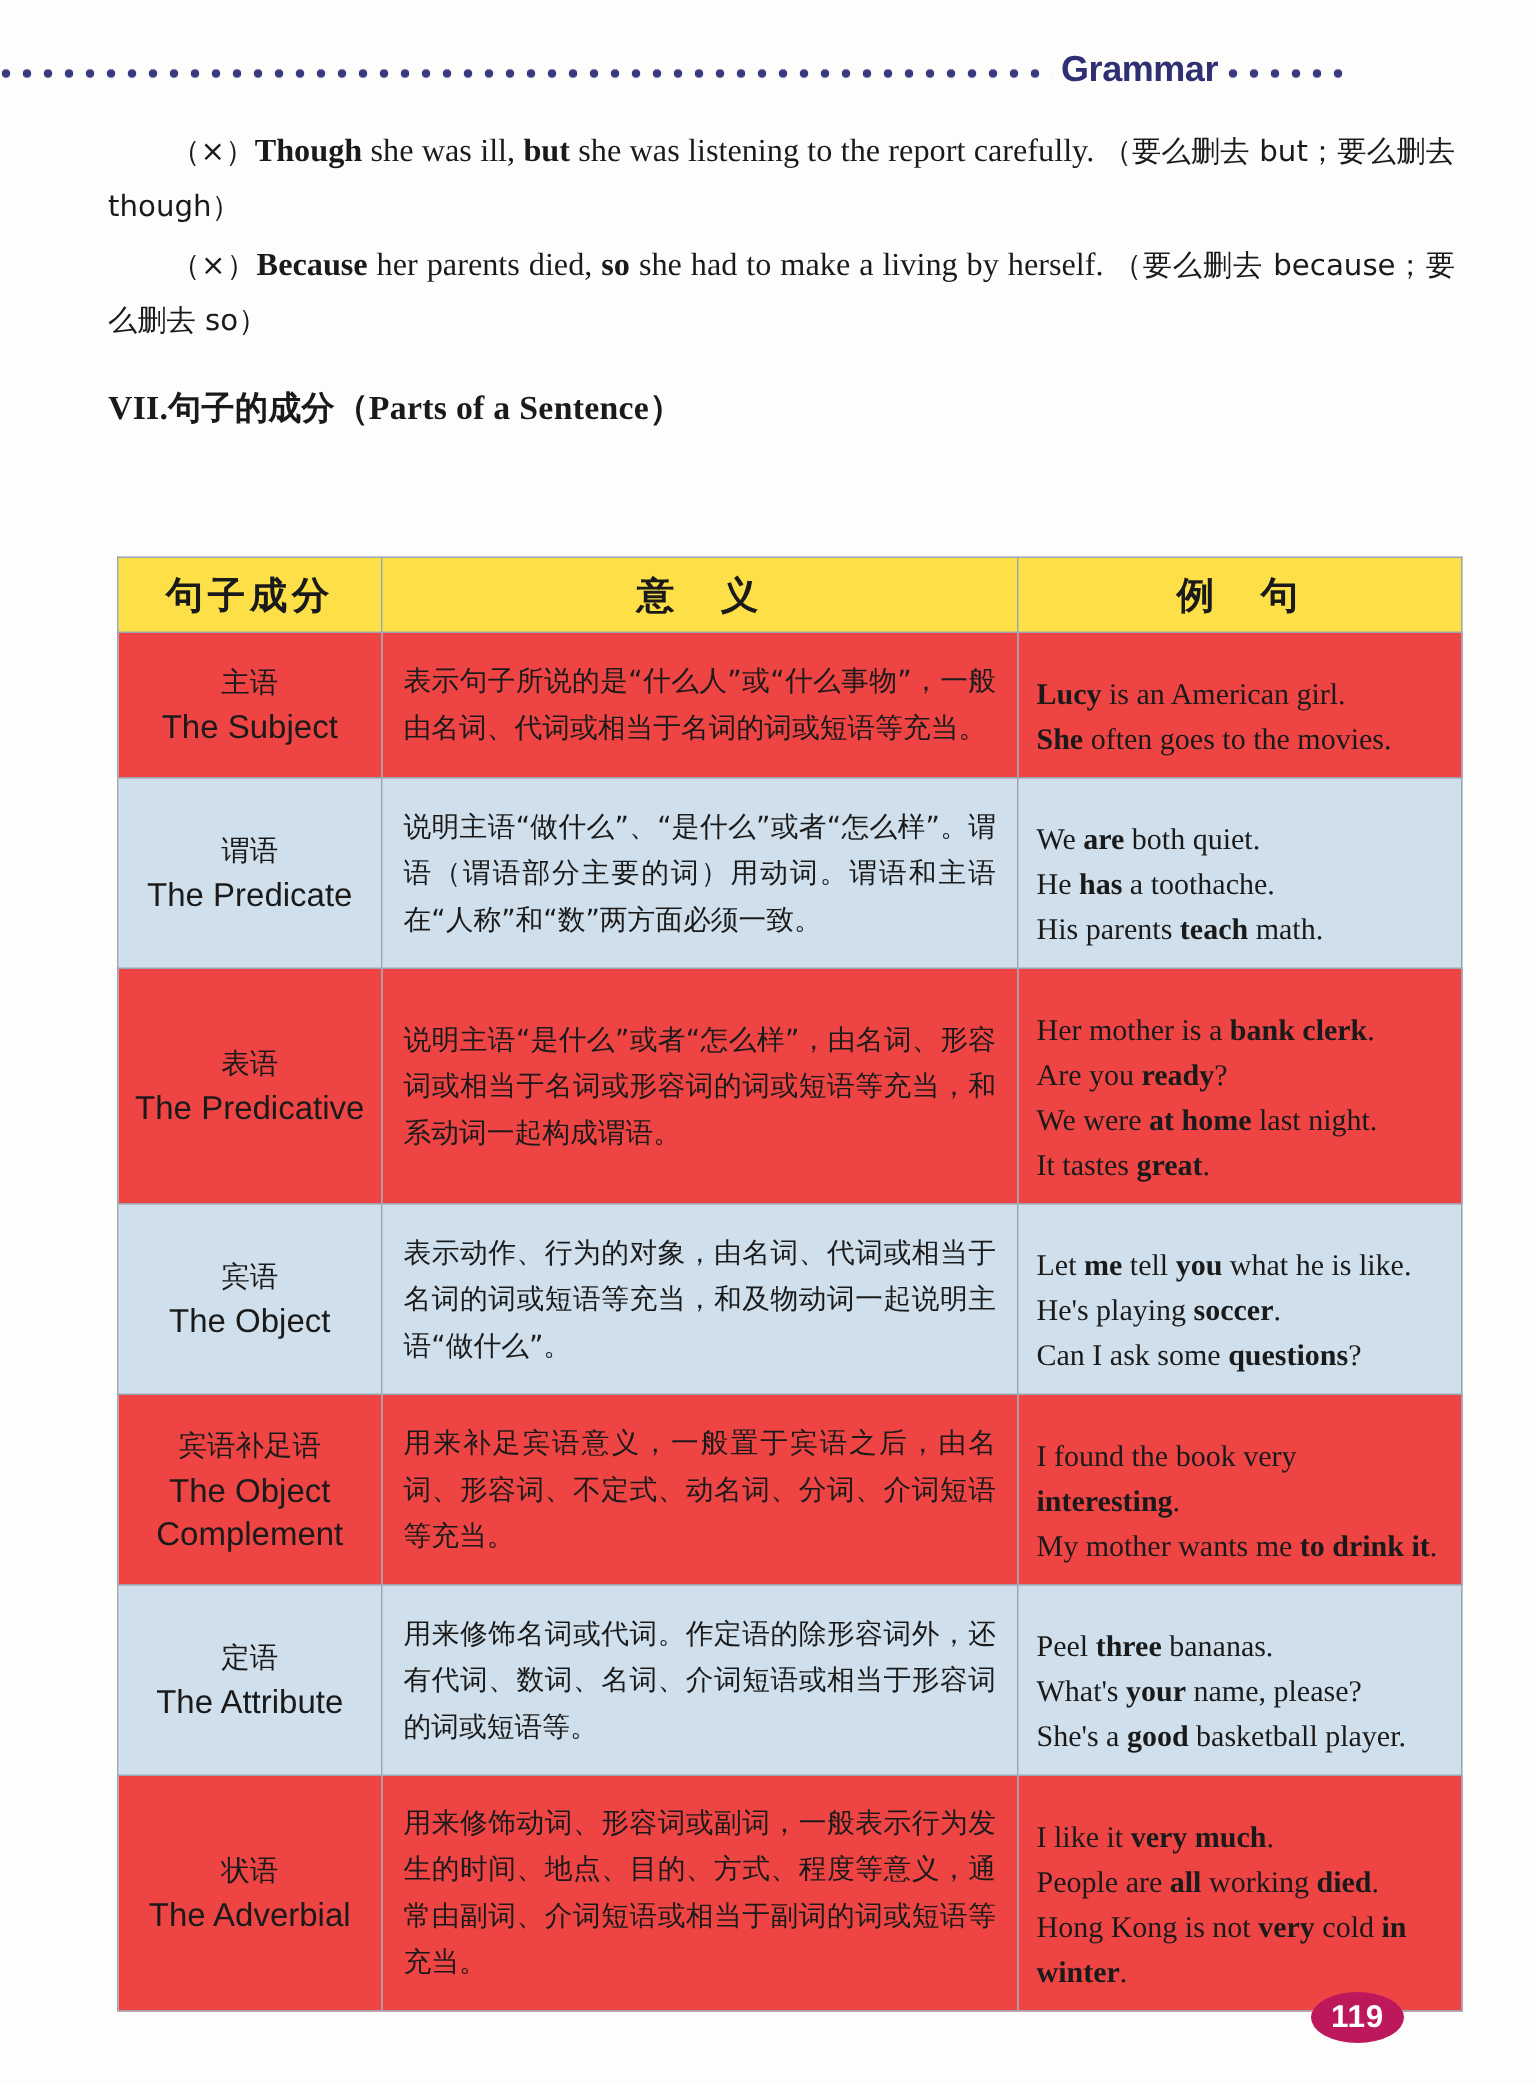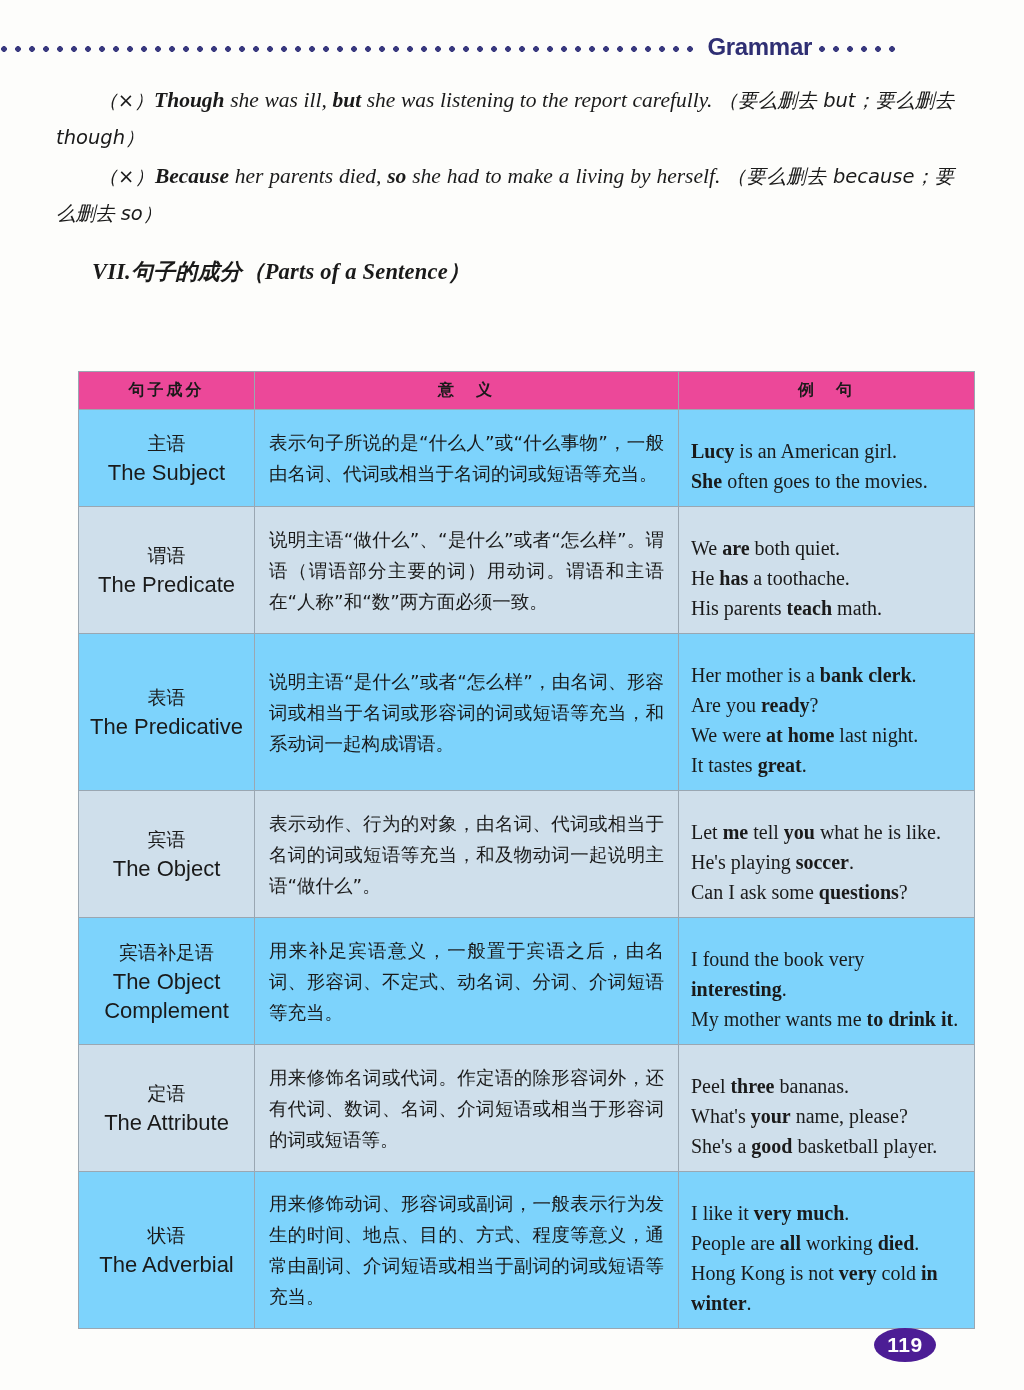--- a/index.html
+++ b/index.html
@@ -45,23 +45,22 @@
     padding: 0 6px;
     white-space: nowrap;
   }
   .dot-rule.right {
     flex: 0 0 78px;
   }
 
   
   .body-text {
     position: absolute;
-    left: 56px;
+    left: 72px;
     width: 898px;
-    font-style: italic;
   }
   .para {
     font-size: 21.5px;
     line-height: 37px;
     text-align: justify;
     text-indent: 42px;
     margin: 0 0 2px 0;
   }
   .para b, .para strong { font-weight: bold; }
   .cn { font-family: "DejaVu Sans", "Liberation Sans", sans-serif; font-size: 19.5px; }
@@ -90,27 +89,27 @@
     left: 78px;
     top: 371px;
     width: 896px;
     border-collapse: collapse;
     table-layout: fixed;
   }
   .grammar-table td, .grammar-table th {
     border: 1px solid #9aa7b2;
     vertical-align: middle;
     padding: 9px 12px;
-    background: #7dd3fc;
+    background: #ef4444;
   }
   .grammar-table thead th {
-    background: #ec4899;
+    background: #fde047;
     font-family: Liberation Sans, sans-serif;
     font-weight: bold;
-    font-size: 16px;
+    font-size: 25px;
     text-align: center;
     padding: 8px 10px;
     letter-spacing: 3px;
   }
   .col-part  { width: 176px; }
   .col-mean  { width: 424px; }
   .col-ex    { width: 296px; }
 
   tr.shaded td { background: #cfdfeb; }
 
@@ -148,21 +147,21 @@
   td.examples b { font-weight: bold; }
 
   
   .page-number {
     position: absolute;
     left: 874px;
     top: 1328px;
     width: 62px;
     height: 34px;
     border-radius: 50%;
-    background: #4c1d95;
+    background: #be185d;
     color: #ffffff;
     font-family: "Liberation Sans", "DejaVu Sans", sans-serif;
     font-weight: bold;
     font-size: 21px;
     display: flex;
     align-items: center;
     justify-content: center;
     letter-spacing: 0.5px;
   }
 </style>
@@ -177,21 +176,21 @@
 
 <div class="body-text" style="top:82px;">
   <p class="para">
     <span class="cn">（×）</span><b>Though</b><span> she was ill, </span><b>but</b><span> she was listening to the report carefully. </span><span class="cn">（要么删去 but；要么删去 though）</span>
   </p>
   <p class="para">
     <span class="cn">（×）</span><b>Because</b><span> her parents died, </span><b>so</b><span> she had to make a living by herself. </span><span class="cn">（要么删去 because；要么删去 so）</span>
   </p>
 </div>
 
-<div class="body-text" style="top:256px;margin-left:36px;">
+<div class="body-text" style="top:256px;">
   <p class="section-title">
     <span>VII.</span><span class="cn">句子的成分</span><span>（Parts of a Sentence）</span>
   </p>
 </div>
 
 <table class="grammar-table">
   <colgroup>
     <col class="col-part">
       <col class="col-mean">
       <col class="col-ex">

